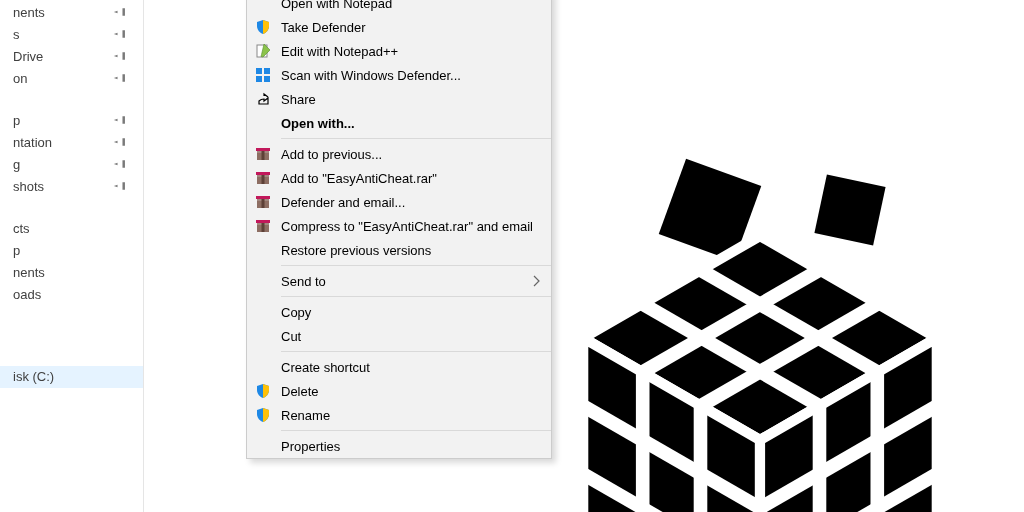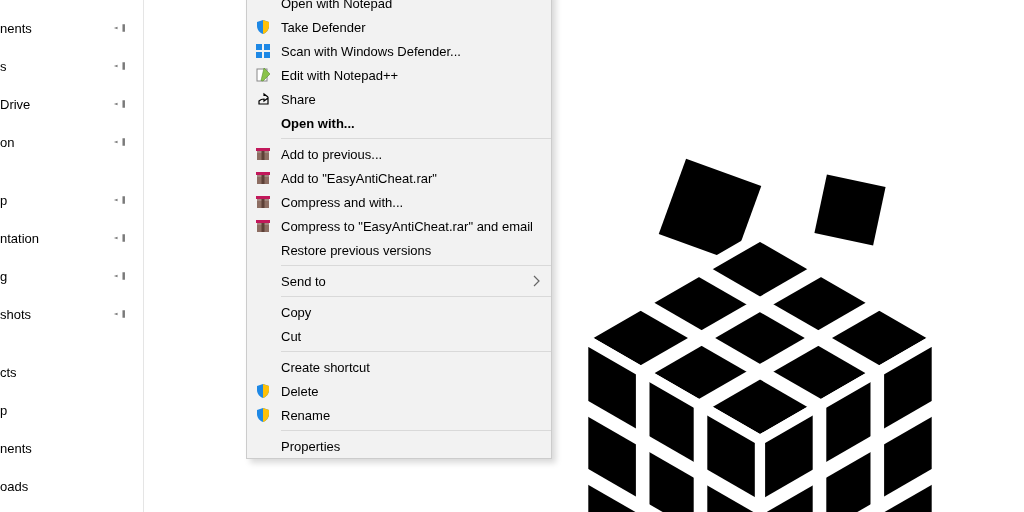--- a/index.html
+++ b/index.html
@@ -22,25 +22,24 @@
     width: 144px;
     height: 512px;
     background: #fff;
     border-right: 1px solid #e5e5e5;
     padding-top: 2px;
   }
   .sidebar-item {
     position: relative;
     height: 22px;
     line-height: 22px;
-    padding-left: 0;
+    padding-left: 13px;
     white-space: nowrap;
     overflow: hidden;
-    color: #000000;
-    margin-top: 16px;
+    color: #404040;
   }
   .sidebar-item.highlighted { background: #e5f3ff; }
   .sidebar-spacer { height: 20px; }
   .pin {
     position: absolute;
     right: 16px;
     top: 3px;
     width: 14px;
     height: 14px;
     color: #7a7a7a;
@@ -182,38 +181,38 @@
   <div class="menu-item">
     <svg class="menu-icon" viewBox="0 0 16 16">
       <path d="M8 1 2 3v4c0 4 3 7 6 8 3-1 6-4 6-8V3z" fill="#1e88e5"></path>
       <path d="M8 1v14c3-1 6-4 6-8V3z" fill="#ffc107"></path>
     </svg>
     <span class="menu-label">Take Defender</span>
   </div>
 
   <div class="menu-item">
     <svg class="menu-icon" viewBox="0 0 16 16">
+      <rect x="2" y="2" width="10" height="12" fill="#fff" stroke="#888"></rect>
+      <path d="M9 1l6 6-7 7-2-0.5.5-2z" fill="#8bc34a" stroke="#558b2f" stroke-width="0.6"></path>
+    </svg>
+    <span class="menu-label">Edit with Notepad++</span>
+  </div>
+
+  <div class="menu-item">
+    <svg class="menu-icon" viewBox="0 0 16 16">
       <rect x="1" y="1" width="6" height="6" fill="#1e88e5"></rect>
       <rect x="9" y="1" width="6" height="6" fill="#1e88e5"></rect>
       <rect x="1" y="9" width="6" height="6" fill="#1e88e5"></rect>
       <rect x="9" y="9" width="6" height="6" fill="#1e88e5"></rect>
     </svg>
     <span class="menu-label">Scan with Windows Defender...</span>
   </div>
 
   <div class="menu-item">
     <svg class="menu-icon" viewBox="0 0 16 16">
-      <rect x="2" y="2" width="10" height="12" fill="#fff" stroke="#888"></rect>
-      <path d="M9 1l6 6-7 7-2-0.5.5-2z" fill="#8bc34a" stroke="#558b2f" stroke-width="0.6"></path>
-    </svg>
-    <span class="menu-label">Edit with Notepad++</span>
-  </div>
-
-  <div class="menu-item">
-    <svg class="menu-icon" viewBox="0 0 16 16">
       <path d="M4 10v3h9V7l-4 3V8C6 8 5 9 4 10z M9 5V3l4 3" fill="none" stroke="#000" stroke-width="1.2"></path>
     </svg>
     <span class="menu-label">Share</span>
   </div>
 
   <div class="menu-item bold">
     <span class="menu-label">Open with...</span>
   </div>
 
   <div class="menu-separator"></div>
@@ -238,21 +237,21 @@
     <span class="menu-label">Add to "EasyAntiCheat.rar"</span>
   </div>
 
   <div class="menu-item">
     <svg class="menu-icon" viewBox="0 0 16 16">
       <rect x="2" y="4" width="12" height="10" fill="#8d6e63"></rect>
       <rect x="2" y="4" width="12" height="3" fill="#a1887f"></rect>
       <rect x="6.5" y="4" width="3" height="10" fill="#5d4037"></rect>
       <rect x="1" y="2" width="14" height="3" fill="#c2185b"></rect>
     </svg>
-    <span class="menu-label">Compress and with...</span>
+    <span class="menu-label">Defender and email...</span>
   </div>
 
   <div class="menu-item">
     <svg class="menu-icon" viewBox="0 0 16 16">
       <rect x="2" y="4" width="12" height="10" fill="#8d6e63"></rect>
       <rect x="2" y="4" width="12" height="3" fill="#a1887f"></rect>
       <rect x="6.5" y="4" width="3" height="10" fill="#5d4037"></rect>
       <rect x="1" y="2" width="14" height="3" fill="#c2185b"></rect>
     </svg>
     <span class="menu-label">Compress to "EasyAntiCheat.rar" and email</span>

